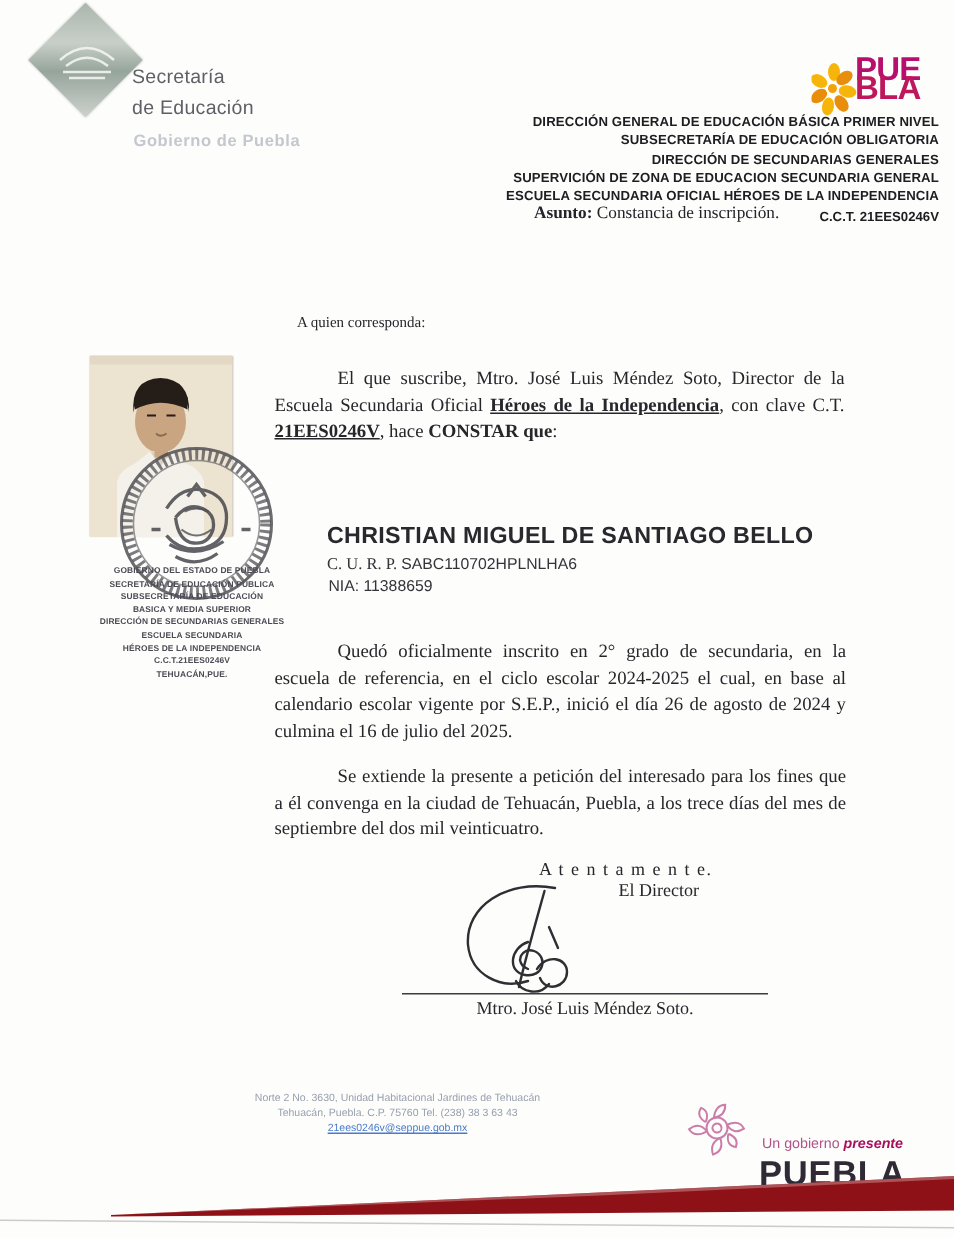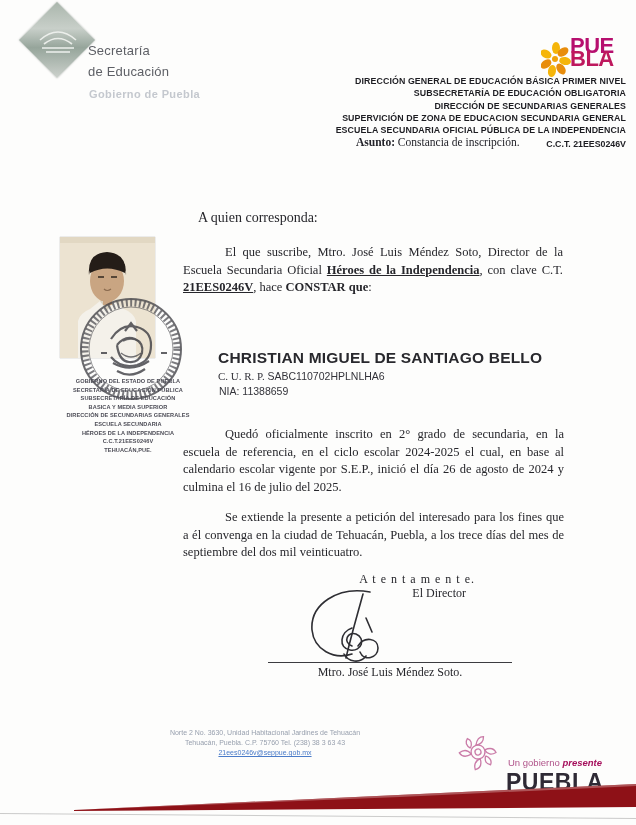--- a/index.html
+++ b/index.html
@@ -27,21 +27,21 @@
   .pue-word .l2 { color:#be185d; display:block; margin-top:-2px; }
   .hdr-lines { position:absolute; right:10px; top:75px; width:420px; text-align:right;
     font-family:"Liberation Sans",sans-serif; font-weight:bold; font-size:8.8px;
     line-height:12.3px; color:#1d1d22; letter-spacing:.1px; }
   .cct-line { position:absolute; right:10px; top:139px; font-family:"Liberation Sans",sans-serif;
     font-weight:bold; font-size:8.8px; color:#1d1d22; }
   .asunto { position:absolute; left:356px; top:136px; font-size:11.5px; color:#23232a; white-space:nowrap; }
   .asunto b { font-weight:bold; }
 
   
-  .salutation { position:absolute; left:198px; top:210px; font-size:14px; color:#26262b; }
+  .salutation { position:absolute; left:198px; top:210px; font-size:10px; color:#26262b; }
   .para { position:absolute; font-size:12.5px; line-height:17.6px; color:#26262b;
     text-align:justify; text-indent:42px; }
   #p1 { left:183px; top:244px; width:380px; }
   #p2 { left:183px; top:426px; width:381px; }
   #p3 { left:183px; top:509px; width:381px; }
   .bu { font-weight:bold; text-decoration:underline; }
   .bd { font-weight:bold; }
 
   
   .photo { position:absolute; left:60px; top:237px; width:95px; height:121px;
@@ -125,21 +125,21 @@
       <span class="l1">PUE</span>
       <span class="l2">BLA</span>
     </div>
   </div>
 
   <div class="hdr-lines">
     <div>DIRECCIÓN GENERAL DE EDUCACIÓN BÁSICA PRIMER NIVEL</div>
     <div>SUBSECRETARÍA DE EDUCACIÓN OBLIGATORIA</div>
     <div>DIRECCIÓN DE SECUNDARIAS GENERALES</div>
     <div>SUPERVICIÓN DE ZONA DE EDUCACION SECUNDARIA GENERAL</div>
-    <div>ESCUELA SECUNDARIA OFICIAL PÚBLICA DE LA INDEPENDENCIA</div>
+    <div>ESCUELA SECUNDARIA OFICIAL HÉROES DE LA INDEPENDENCIA</div>
   </div>
   <div class="cct-line">C.C.T. 21EES0246V</div>
   <div class="asunto">
     <b>Asunto:</b><span> Constancia de inscripción.</span>
   </div>
 
   <div class="salutation">A quien corresponda:</div>
 
   <div class="para" id="p1"><span>El que suscribe, Mtro. José Luis Méndez Soto, Director de la Escuela  Secundaria Oficial </span><span class="bu">Héroes de la Independencia</span><span>, con clave C.T. </span><span class="bu">21EES0246V</span><span>, hace </span><span class="bd">CONSTAR que</span><span>:</span></div>
 

